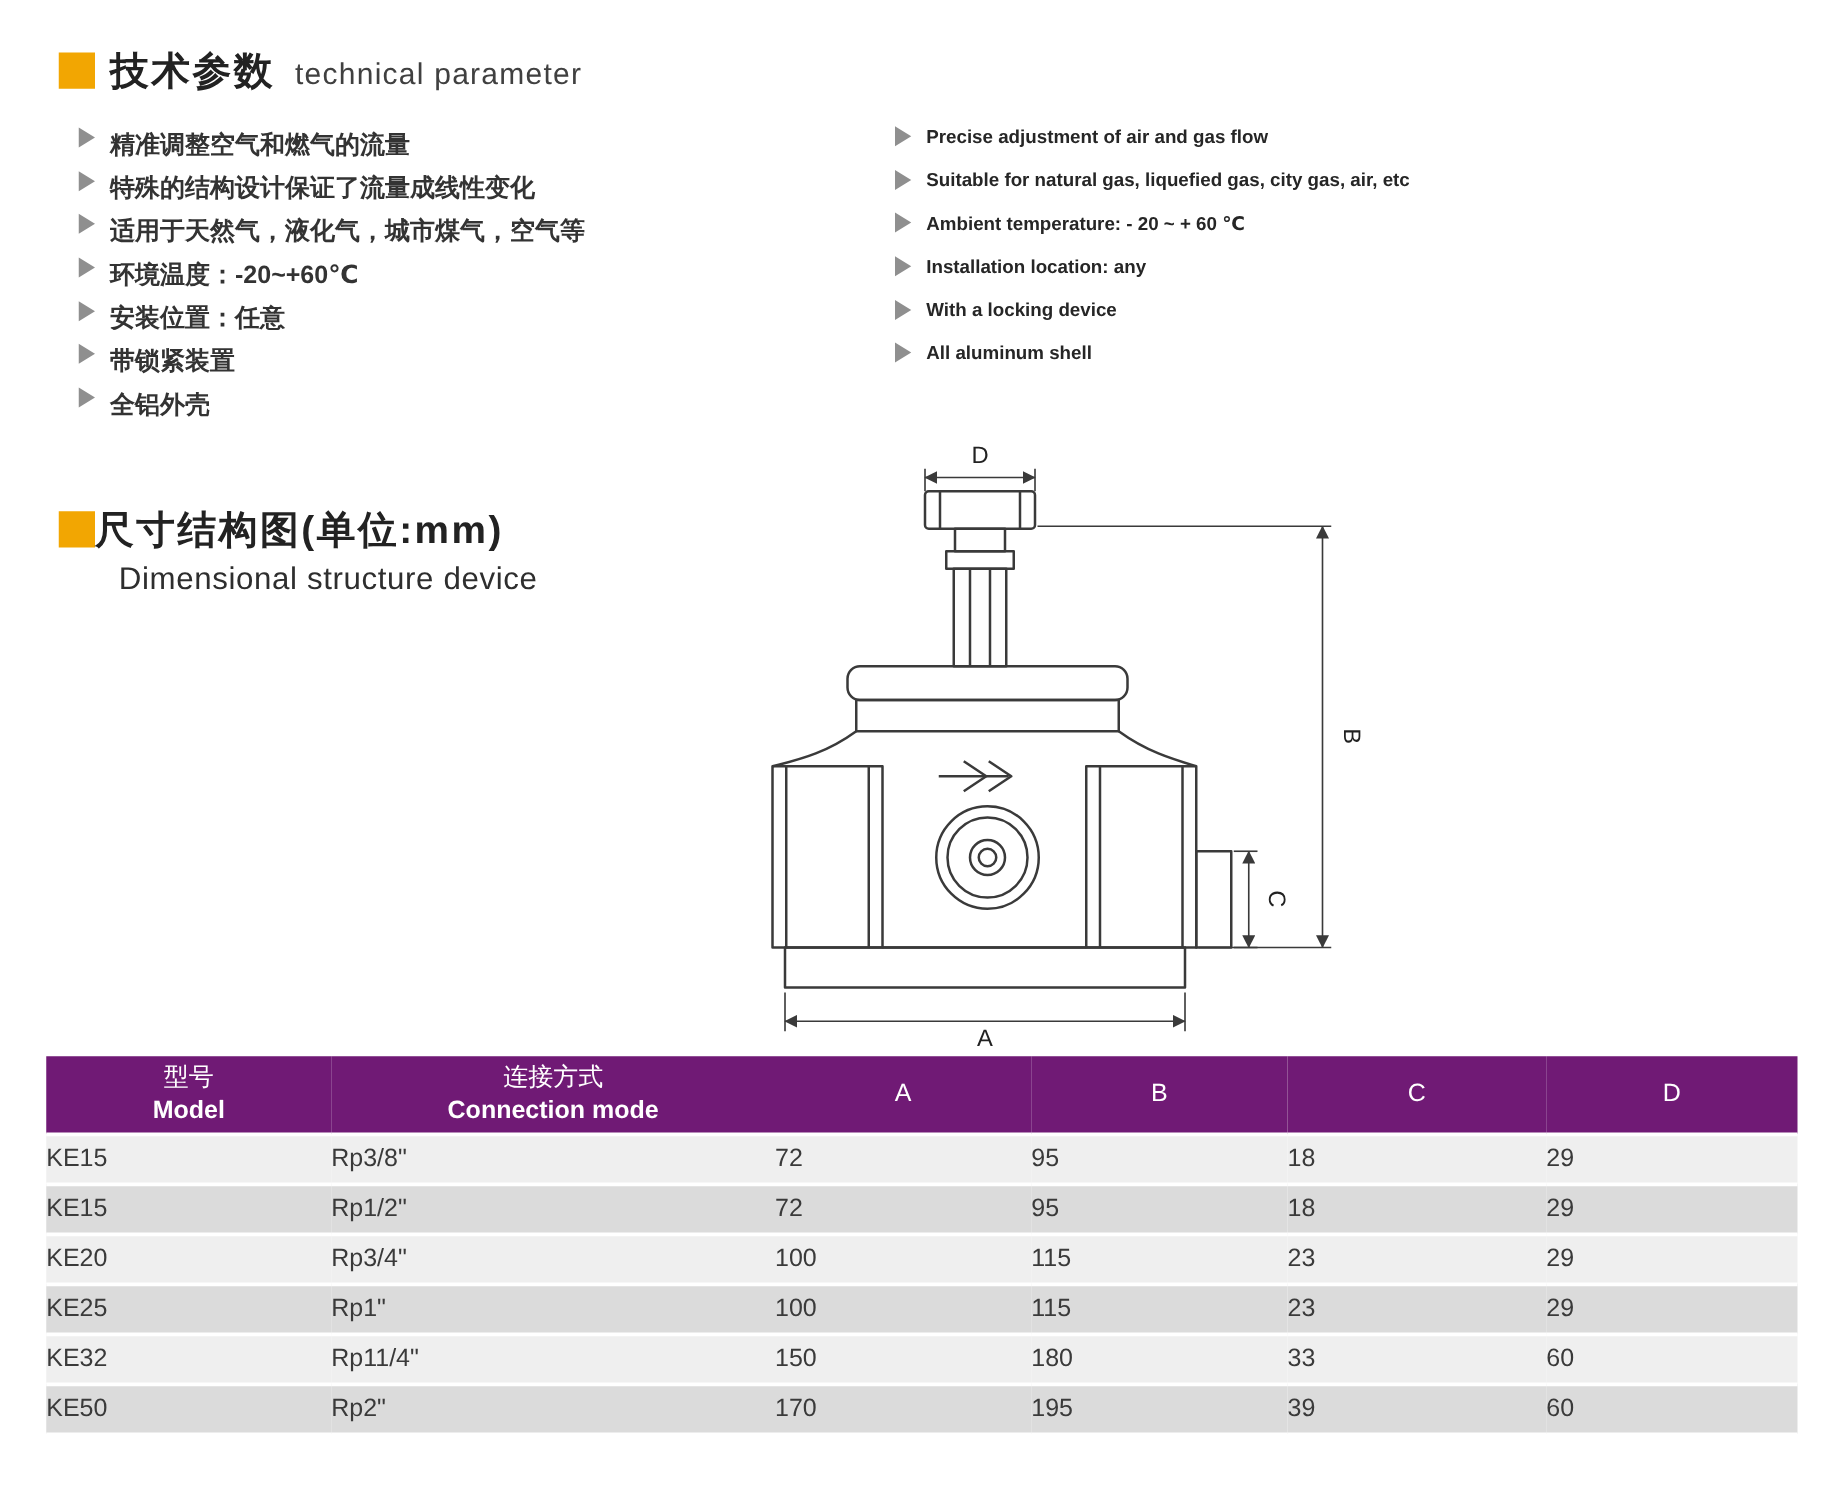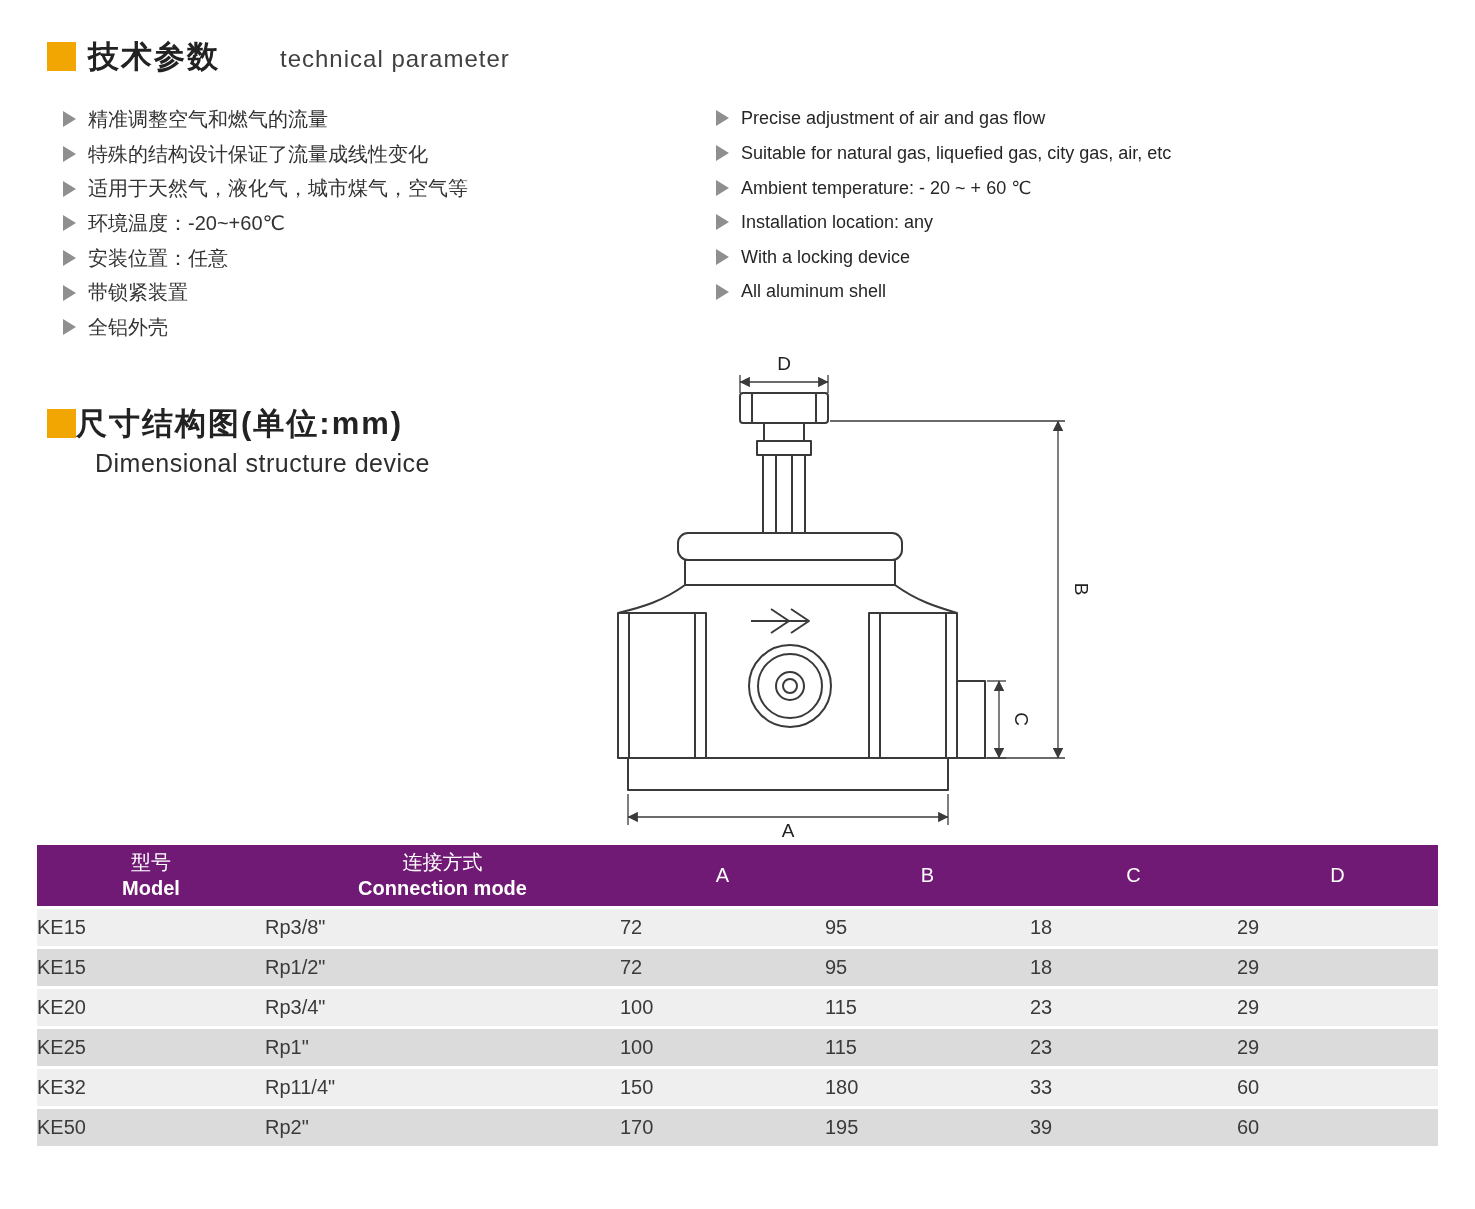--- a/index.html
+++ b/index.html
@@ -9,39 +9,39 @@
     font-family:"Liberation Sans","DejaVu Sans",sans-serif;
     color:#3a3a3a;
   }
   .page { position:absolute; left:0; top:0; width:1475px; height:1209px; background:#fff; overflow:hidden; }
 
   .accent-sq { position:absolute; width:29px; height:29px; background:#F2A602; }
   .sq1 { left:47px; top:42px; }
   .sq2 { left:47px; top:409px; }
 
   .sec-title { position:absolute; display:flex; align-items:baseline; white-space:nowrap; }
-  .t1 { left:88px; top:36px;gap:44px; }
+  .t1 { left:88px; top:36px; }
   .t2 { left:76px; top:403px; }
   .title-zh { font-size:31px; font-weight:bold; color:#222; letter-spacing:2px; }
   .title-en { font-size:24px; color:#404040; margin-left:16px; letter-spacing:1px; }
   .subtitle-en { position:absolute; left:95px; top:449px; font-size:25px; color:#2e2e2e; letter-spacing:0.5px; }
 
   ul.bullets { list-style:none; position:absolute; }
   .bullets-zh { left:63px; top:102px; }
   .bullets-en { left:716px; top:101px; }
-  .bullets li { display:flex; align-items:center; height:34.7px; white-space:nowrap; }
+  .bullets li { display:flex; height:34.7px; white-space:nowrap;font-weight:bold; }
   .tri {
     width:0; height:0; flex:0 0 auto;
     border-left:13px solid #8f8f8f;
     border-top:8px solid transparent;
     border-bottom:8px solid transparent;
     margin-right:12px;
   }
   .bullets-zh .txt { font-size:20px; color:#333; }
-  .bullets-en .txt { font-size:18px; color:#262626; }
+  .bullets-en .txt { font-size:15px; color:#262626; }
 
   .diagram { position:absolute; left:605px; top:353px; }
 
   .spec-table-wrap { position:absolute; left:37px; top:845px; }
   table.spec { border-collapse:collapse; width:1401px; table-layout:fixed; }
   table.spec th, table.spec td { border-bottom:3px solid #ffffff; }
   table.spec thead th {
     background:#701a75; color:#ffffff; height:62px;
     font-weight:normal; text-align:center; vertical-align:middle;
   }

